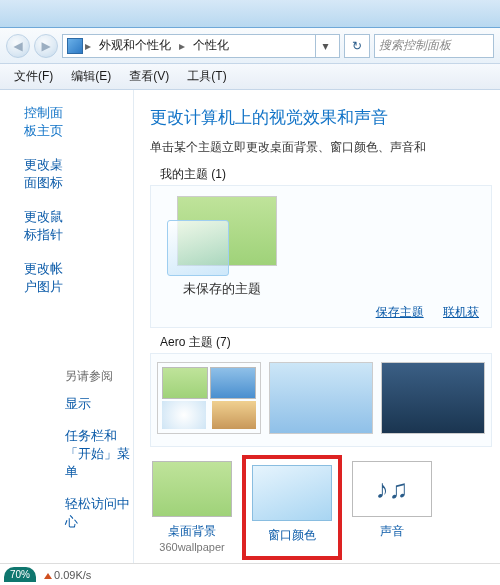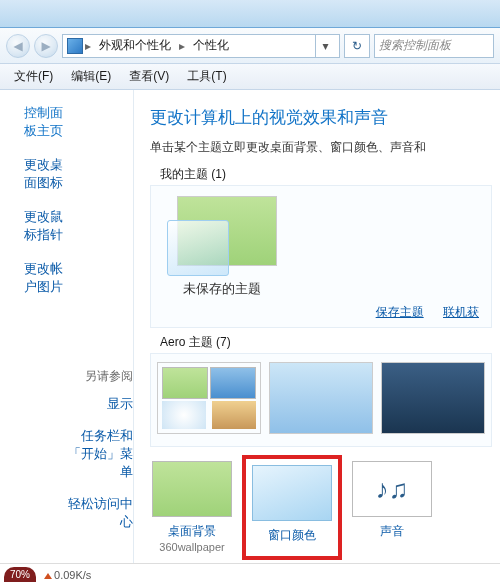--- a/index.html
+++ b/index.html
@@ -18,21 +18,21 @@
   .refresh { width: 26px; height: 24px; border: 1px solid #a8c2d8; background: #fff; display: flex; align-items: center; justify-content: center; color: #2a5c8a; }
   .search { width: 120px; height: 24px; border: 1px solid #a8c2d8; background: #fff; display: flex; align-items: center; padding: 0 4px; color: #8a8a8a; font-style: italic; }
 
   .menubar { height: 26px; background: linear-gradient(180deg,#f6f9fd,#e7eef6); border-bottom: 1px solid #c5d6e8; display: flex; align-items: center; padding: 0 6px; gap: 2px; }
   .menubar span { padding: 3px 8px; color: #1a1a1a; }
 
   .body { display: flex; height: calc(585px - 28px - 36px - 26px - 22px); }
   .sidebar { width: 210px; background: #fff; padding: 14px 0 10px 24px; border-right: 1px solid #e2ebf3; display: flex; flex-direction: row; }
   .sb-main a { display: block; color: #0a5aa8; text-decoration: none; font-size: 13px; margin-bottom: 16px; }
   .sb-main a.home { color: #1173c7; }
-  .sb-foot { margin-top: auto; padding-bottom: 8px; text-align: right; }
+  .sb-foot { margin-top: auto; padding-bottom: 8px; }
   .sb-foot h4 { color: #6b6b6b; font-weight: normal; font-size: 12px; margin-bottom: 10px; }
   .sb-foot a { display: block; color: #0a5aa8; font-size: 13px; margin-bottom: 14px; text-decoration: none; }
 
   .content { flex: 1; padding: 16px 8px 0 16px; color: #1173c7; }
   .content h1 { font-size: 17px; font-weight: 400; margin-bottom: 10px; }
   .content p.sub { color: #333; font-size: 12px; margin-bottom: 10px; }
   .section-label { color: #1a1a1a; font-size: 12px; margin: 6px 0 2px 10px; }
   .theme-box { border: 1px solid #e5eef6; background: #fafdff; padding: 8px 6px 6px 6px; margin-bottom: 4px; }
   .theme-item { display: inline-block; text-align: center; margin: 2px 10px; vertical-align: top; }
   .thumb-wrap { position: relative; width: 110px; height: 80px; }
@@ -56,21 +56,21 @@
   .bot-item { text-align: center; }
   .bot-thumb { width: 80px; height: 56px; border: 1px solid #bbb; margin: 0 auto 6px; }
   .bt-wall { background: linear-gradient(#bfe39a,#9fd279); }
   .bt-color { background: linear-gradient(160deg,#e6f4fd,#a8d5f2); border: 1px solid #89bde0; }
   .bt-sound { background: #fff; display:flex; align-items:center; justify-content:center; font-size: 26px; color:#2a5c8a;}
   .bot-item span { font-size: 12px; color: #0a5aa8; display: block; }
   .bot-item small { font-size: 11px; color: #777; }
   .highlight { outline: 4px solid #d22; outline-offset: 2px; padding:4px;}
 
   .statusbar { height: 22px; background: #fff; border-top: 1px solid #ddd; display: flex; align-items: center; font-size: 11px; padding-left: 4px; gap: 8px; }
-  .zoom-badge { background: #7f1d1d; color: #fff; border-radius: 10px 10px 0 0; padding: 2px 6px; font-size: 10px; text-align: right; }
+  .zoom-badge { background: #0f766e; color: #fff; border-radius: 10px 10px 0 0; padding: 2px 6px; font-size: 10px; text-align: right; }
   .speed { color: #555; }
   .up-ico { width:0;height:0;border-left:4px solid transparent;border-right:4px solid transparent;border-bottom:6px solid #d05020; display:inline-block; margin-right:2px;}
 </style>
 </head>
 <body>
 
 <div class="titlebar"></div>
 
 <div class="navbar">
   <span class="nav-btn disabled">◀</span>

